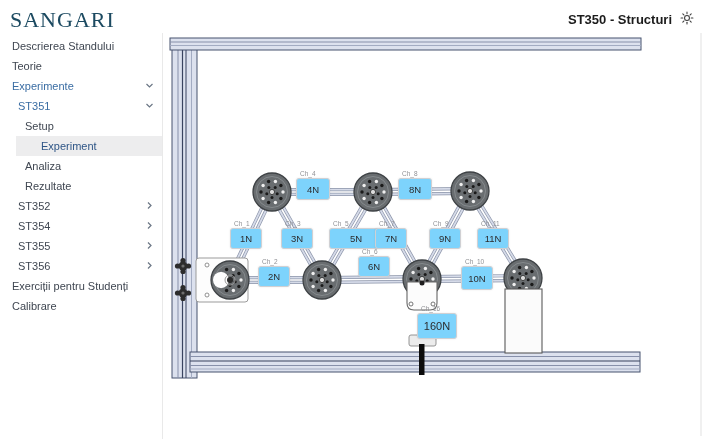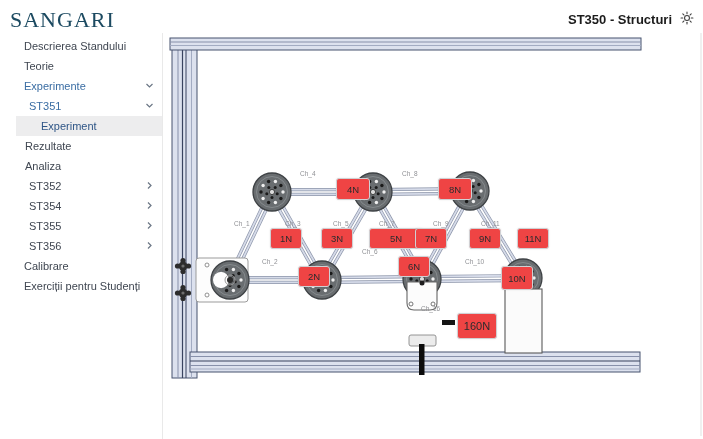--- a/index.html
+++ b/index.html
@@ -24,39 +24,39 @@
 
   
   .sidebar {
     position:absolute; top:33px; left:0; width:163px; bottom:0;
     border-right:1px solid #e9e9e9; background:#fff; padding-top:3px;
   }
   .row {
     position:relative; height:20px; display:flex; align-items:center;
     font-size:11px; color:#3f4651; cursor:pointer; white-space:nowrap;
   }
-  .lvl0 { padding-left:24px; }
-  .lvl1 { padding-left:29px; }
+  .lvl0 { padding-left:12px; }
+  .lvl1 { padding-left:18px; }
   .lvl2 { padding-left:25px; }
   .blue { color:#3a6da3; }
   .sel  { background:#ededee; margin-left:16px; padding-left:25px; color:#2e5586; }
   .chev { position:absolute; right:8px; top:5px; color:#6b7685; }
   .chev svg { display:block; }
 
   
   .stage { position:absolute; left:163px; top:32px; width:540px; height:407px; background:#fff; }
   .stage svg { position:absolute; left:0; top:0; }
   .right-line { position:absolute; top:33px; right:1px; bottom:3px; width:2px; background:#f0f0f0; }
 
   
   .sensor { position:absolute; }
   .sensor .box {
-    width:100%; height:100%; background:#ef4444; border:1px solid #d0d0d3; border-radius:3px;
+    width:100%; height:100%; background:#7dd3fc; border:1px solid #d0d0d3; border-radius:3px;
     display:flex; align-items:center; justify-content:center;
-    font-size:9.5px; color:#2c2c2e; box-shadow:0 0 2px rgba(0,0,0,0.10);margin-left:40px;
+    font-size:9.5px; color:#2c2c2e; box-shadow:0 0 2px rgba(0,0,0,0.10);
   }
   .sensor .ch {
     position:absolute; top:-7px; left:3px; font-size:6.5px; line-height:1;
     color:#8f9094; padding:0 1px; white-space:nowrap;
   }
   .s-big .box { font-size:11px; }
 </style>
 </head>
 <body>
 
@@ -102,28 +102,31 @@
         </span>
     </div>
     <div class="row lvl1 blue">
       <span>ST351</span>
       <span class="chev">
           <svg width="9" height="9" viewBox="0 0 9 9">
             <polyline points="1.5,3 4.5,6 7.5,3" fill="none" stroke="currentColor" stroke-width="1.2"></polyline>
           </svg>
         </span>
     </div>
+    <div class="row lvl2">
+        <span>Setup</span>
+      </div>
     <div class="row lvl2 sel">
         <span>Experiment</span>
       </div>
     <div class="row lvl2">
+        <span>Analiza</span>
+      </div>
+    <div class="row lvl2">
         <span>Rezultate</span>
-      </div>
-    <div class="row lvl2">
-        <span>Analiza</span>
       </div>
     <div class="row lvl1">
       <span>ST352</span>
       <span class="chev">
           <svg width="9" height="9" viewBox="0 0 9 9">
             <polyline points="3,1.5 6,4.5 3,7.5" fill="none" stroke="currentColor" stroke-width="1.2"></polyline>
           </svg>
         </span>
     </div>
     <div class="row lvl1">
@@ -144,24 +147,24 @@
     </div>
     <div class="row lvl1">
       <span>ST356</span>
       <span class="chev">
           <svg width="9" height="9" viewBox="0 0 9 9">
             <polyline points="3,1.5 6,4.5 3,7.5" fill="none" stroke="currentColor" stroke-width="1.2"></polyline>
           </svg>
         </span>
     </div>
     <div class="row lvl0">
+        <span>Exerciții pentru Studenți</span>
+      </div>
+    <div class="row lvl0">
         <span>Calibrare</span>
-      </div>
-    <div class="row lvl0">
-        <span>Exerciții pentru Studenți</span>
       </div>
   </nav>
 
   <div class="stage">
     <svg width="540" height="407" viewBox="0 0 540 407">
       <defs>
         <g id="disc">
           <circle r="19" fill="#696d70" stroke="#3e4245" stroke-width="1.3"></circle>
           <circle r="15.5" fill="none" stroke="#858a8d" stroke-width="1"></circle>
           <circle cx="11" cy="0" r="1.7" fill="#efefef"></circle>

